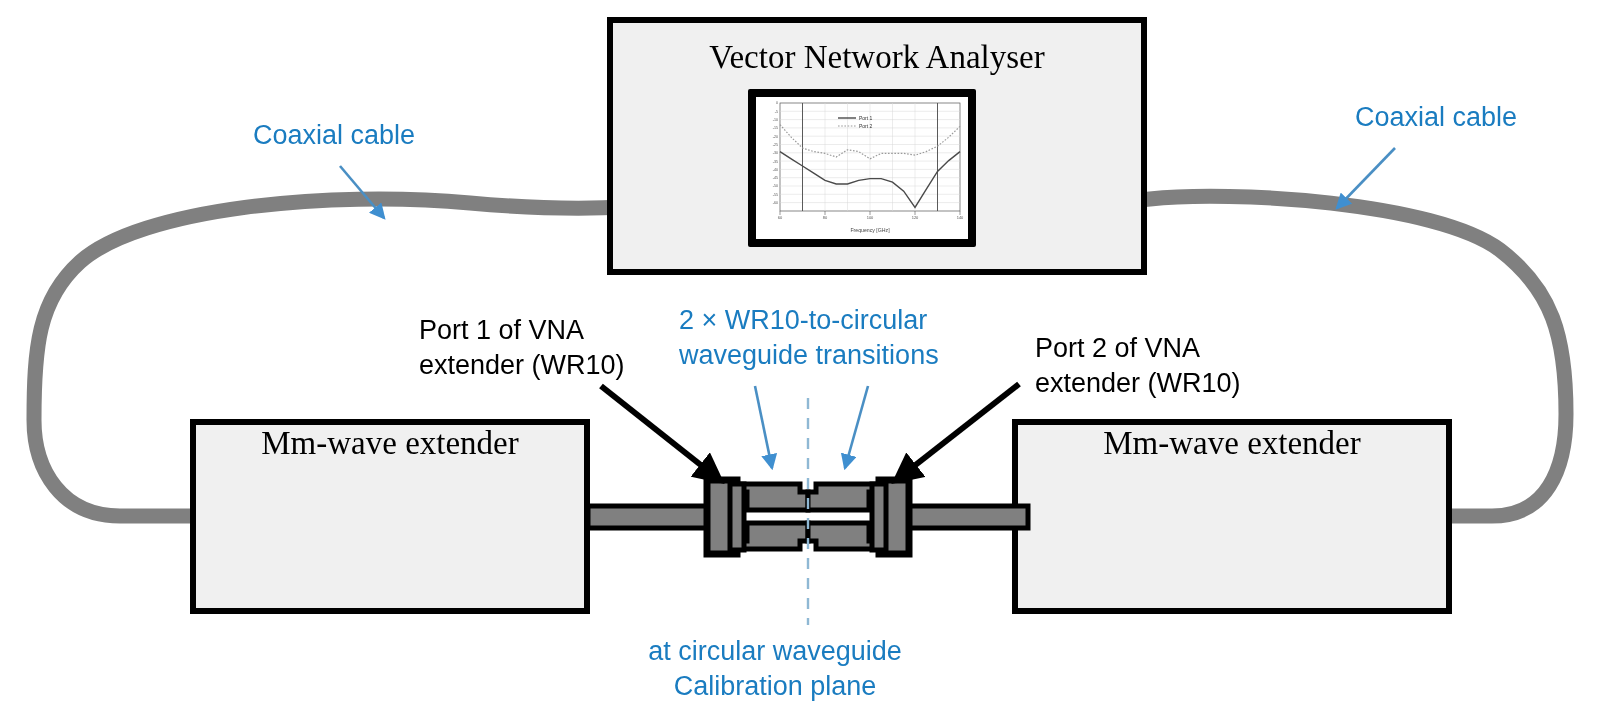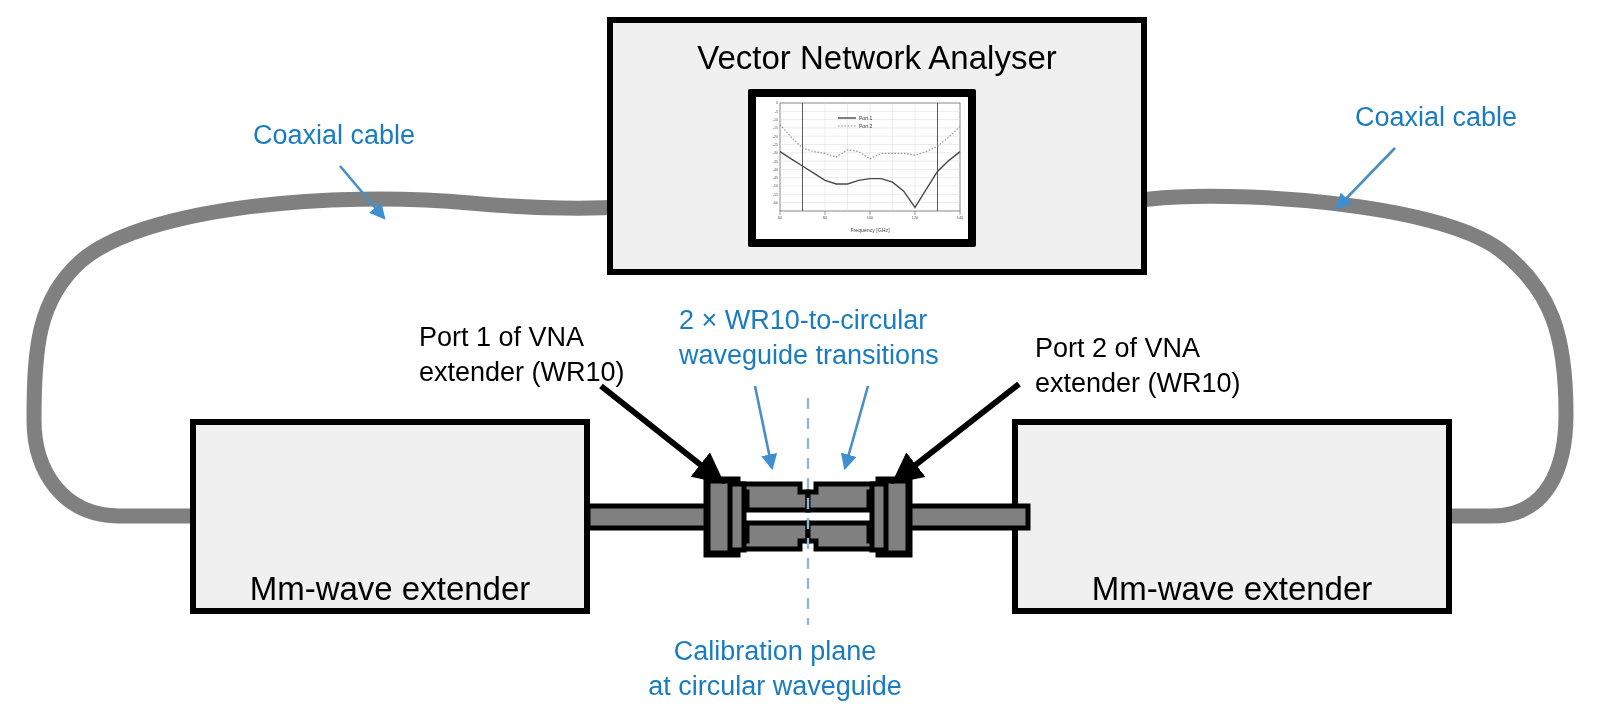--- a/index.html
+++ b/index.html
@@ -25,21 +25,21 @@
     height: 723px;
   }
 
   
   .hw-box {
     position: absolute;
     background: #f0f0f0;
     border: 6px solid #000000;
     box-sizing: border-box;
     display: flex;
-    align-items: flex-end;
+    align-items: flex-start;
     justify-content: center;
   }
   #vna-box {
     left: 607px;
     top: 17px;
     width: 540px;
     height: 258px;
     align-items: flex-start;
     justify-content: center;
   }
@@ -51,21 +51,21 @@
   }
   #ext-right {
     left: 1012px;
     top: 419px;
     width: 440px;
     height: 195px;
   }
   .box-title {
     font-size: 33px;
     color: #000000;
-    font-family: Liberation Sans, sans-serif;
+    font-family: Liberation Serif, serif;
     white-space: nowrap;
   }
   #vna-title {
     margin-top: 16px;
   }
 
   
   #vna-screen {
     position: absolute;
     left: 748px;
@@ -95,21 +95,21 @@
     position: absolute;
     font-family: "Liberation Sans", sans-serif;
     white-space: nowrap;
     line-height: 1.28;
   }
   .ann.blue  { color: #1a7cc0; }
   .ann.black { color: #000000; }
 
   #lbl-coax-left   { left: 253px;  top: 118px; font-size: 27px; }
   #lbl-coax-right  { left: 1355px; top: 100px; font-size: 27px; }
-  #lbl-port1       { left: 419px;  top: 313px; font-size: 27px; margin-top: 7px; }
+  #lbl-port1       { left: 419px;  top: 313px; font-size: 27px; }
   #lbl-port2       { left: 1035px; top: 331px; font-size: 27px; }
   #lbl-transitions { left: 679px;  top: 303px; font-size: 27px; }
   #lbl-calplane    { left: 595px;  top: 634px; width: 360px; font-size: 27px; text-align: center; }
 
   .ann .line2 { display: block; }
 </style>
 </head>
 <body>
 
 <div id="stage">
@@ -284,17 +284,17 @@
     <span class="line2">Port 2 of VNA</span>
     <span class="line2">extender (WR10)</span>
   </div>
 
   <div class="ann blue" id="lbl-transitions">
     <span class="line2">2 × WR10-to-circular</span>
     <span class="line2">waveguide transitions</span>
   </div>
 
   <div class="ann blue" id="lbl-calplane">
+    <span class="line2">at circular waveguide</span>
     <span class="line2">Calibration plane</span>
-    <span class="line2">at circular waveguide</span>
   </div>
 
 </div>
 
 </body></html>

